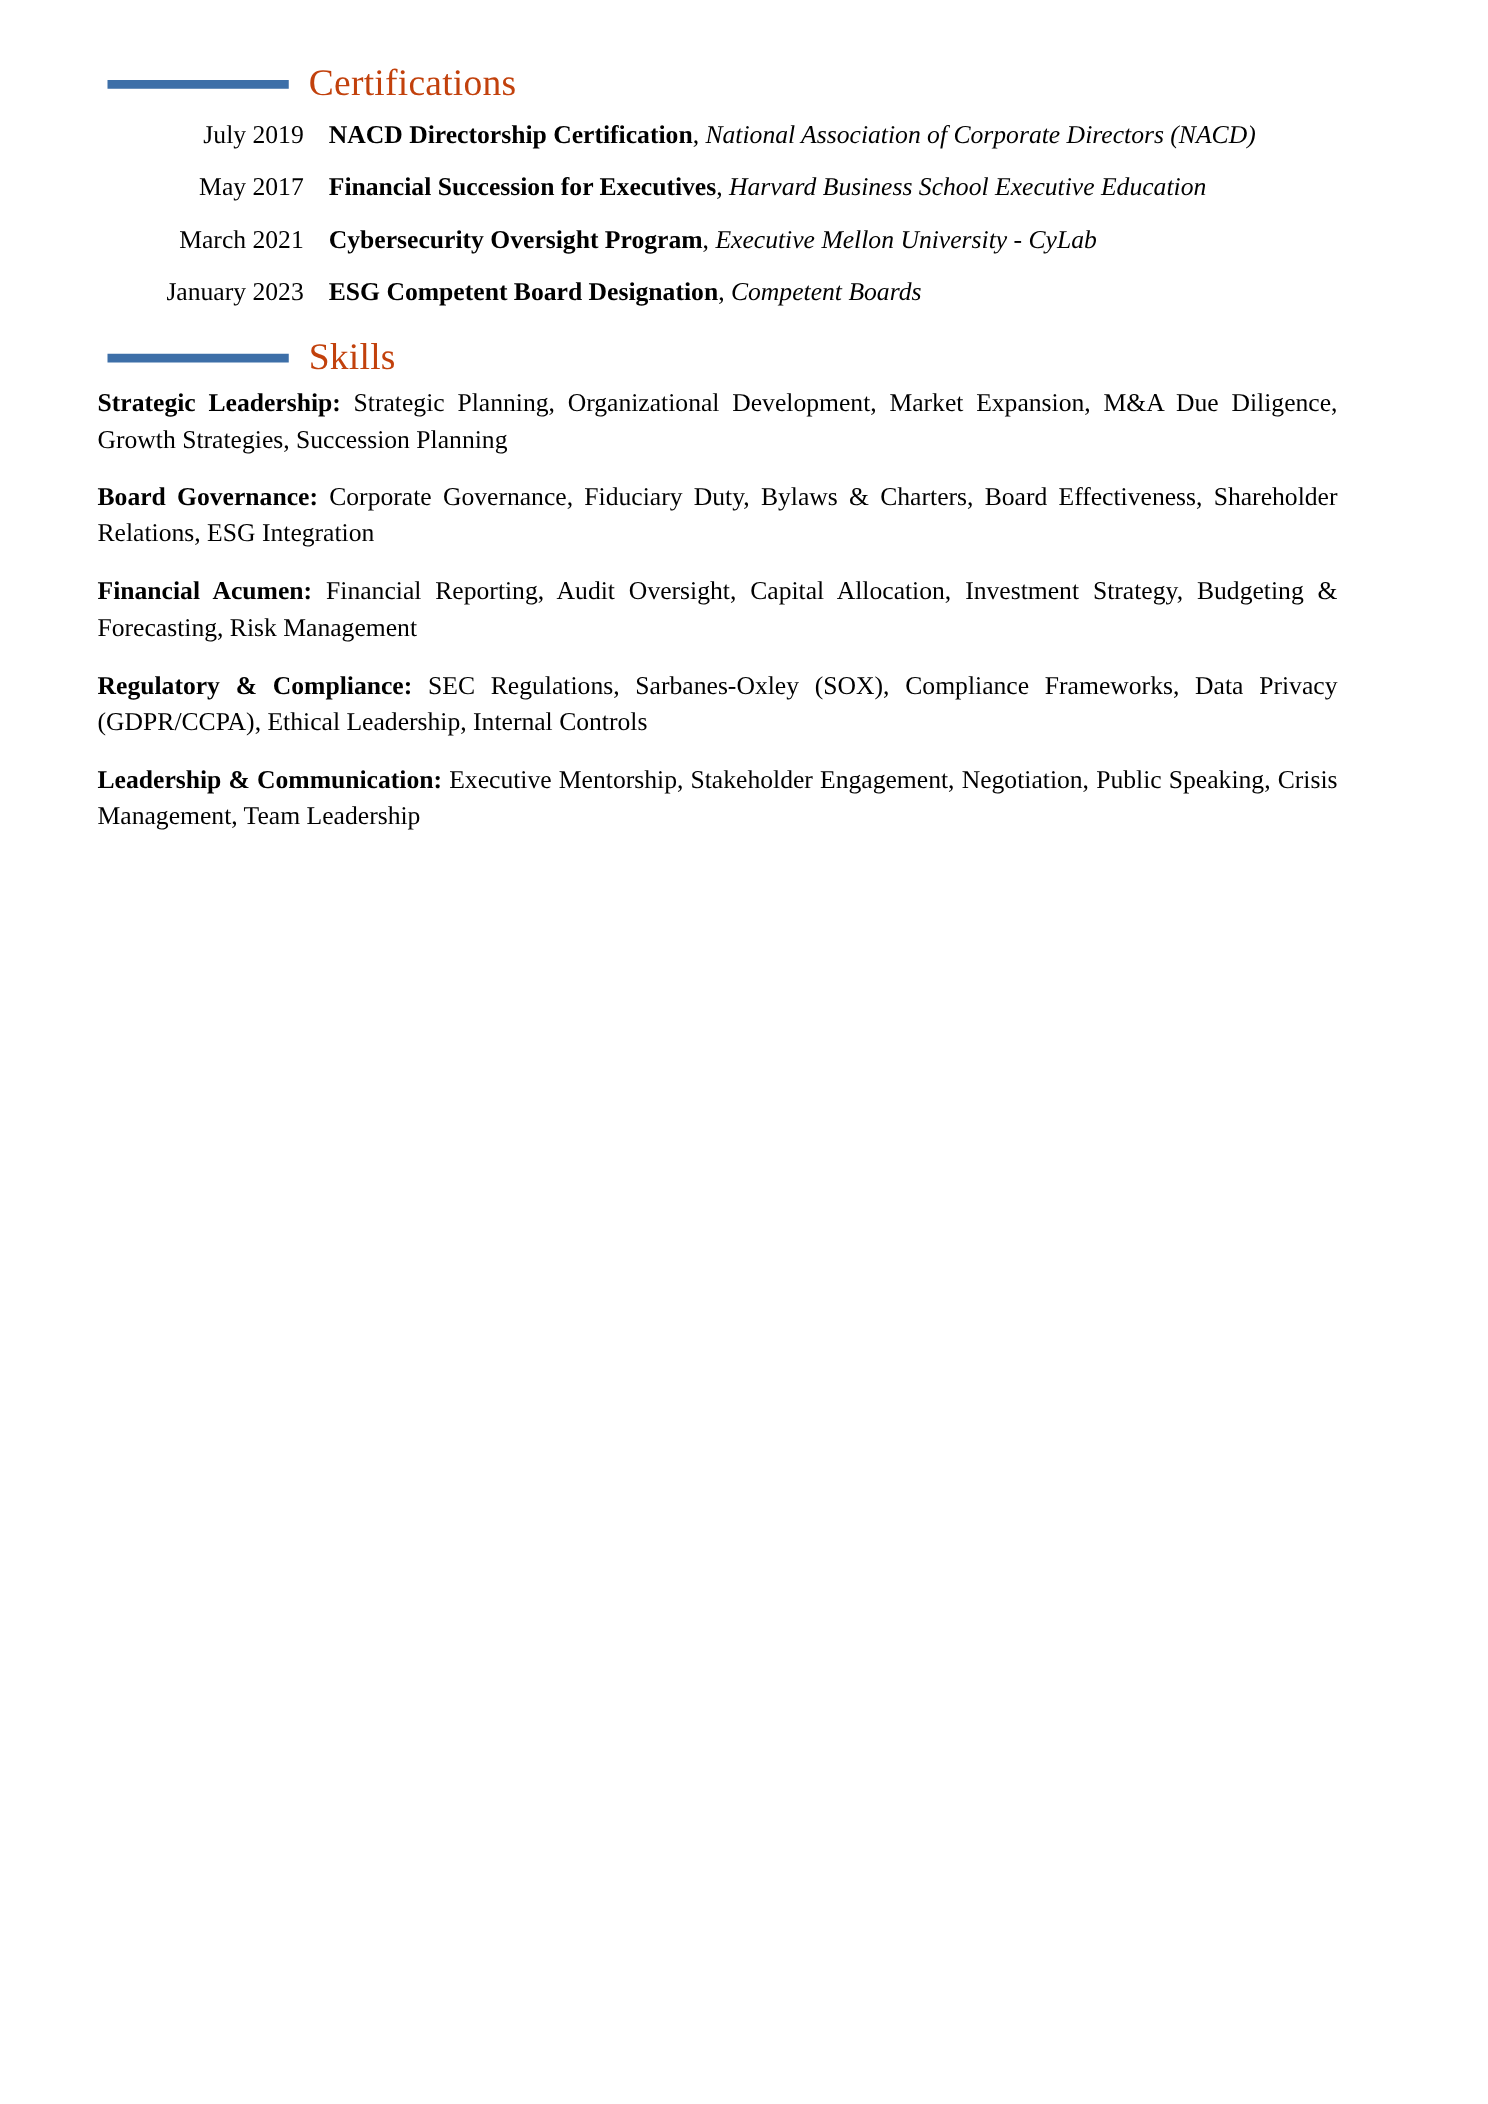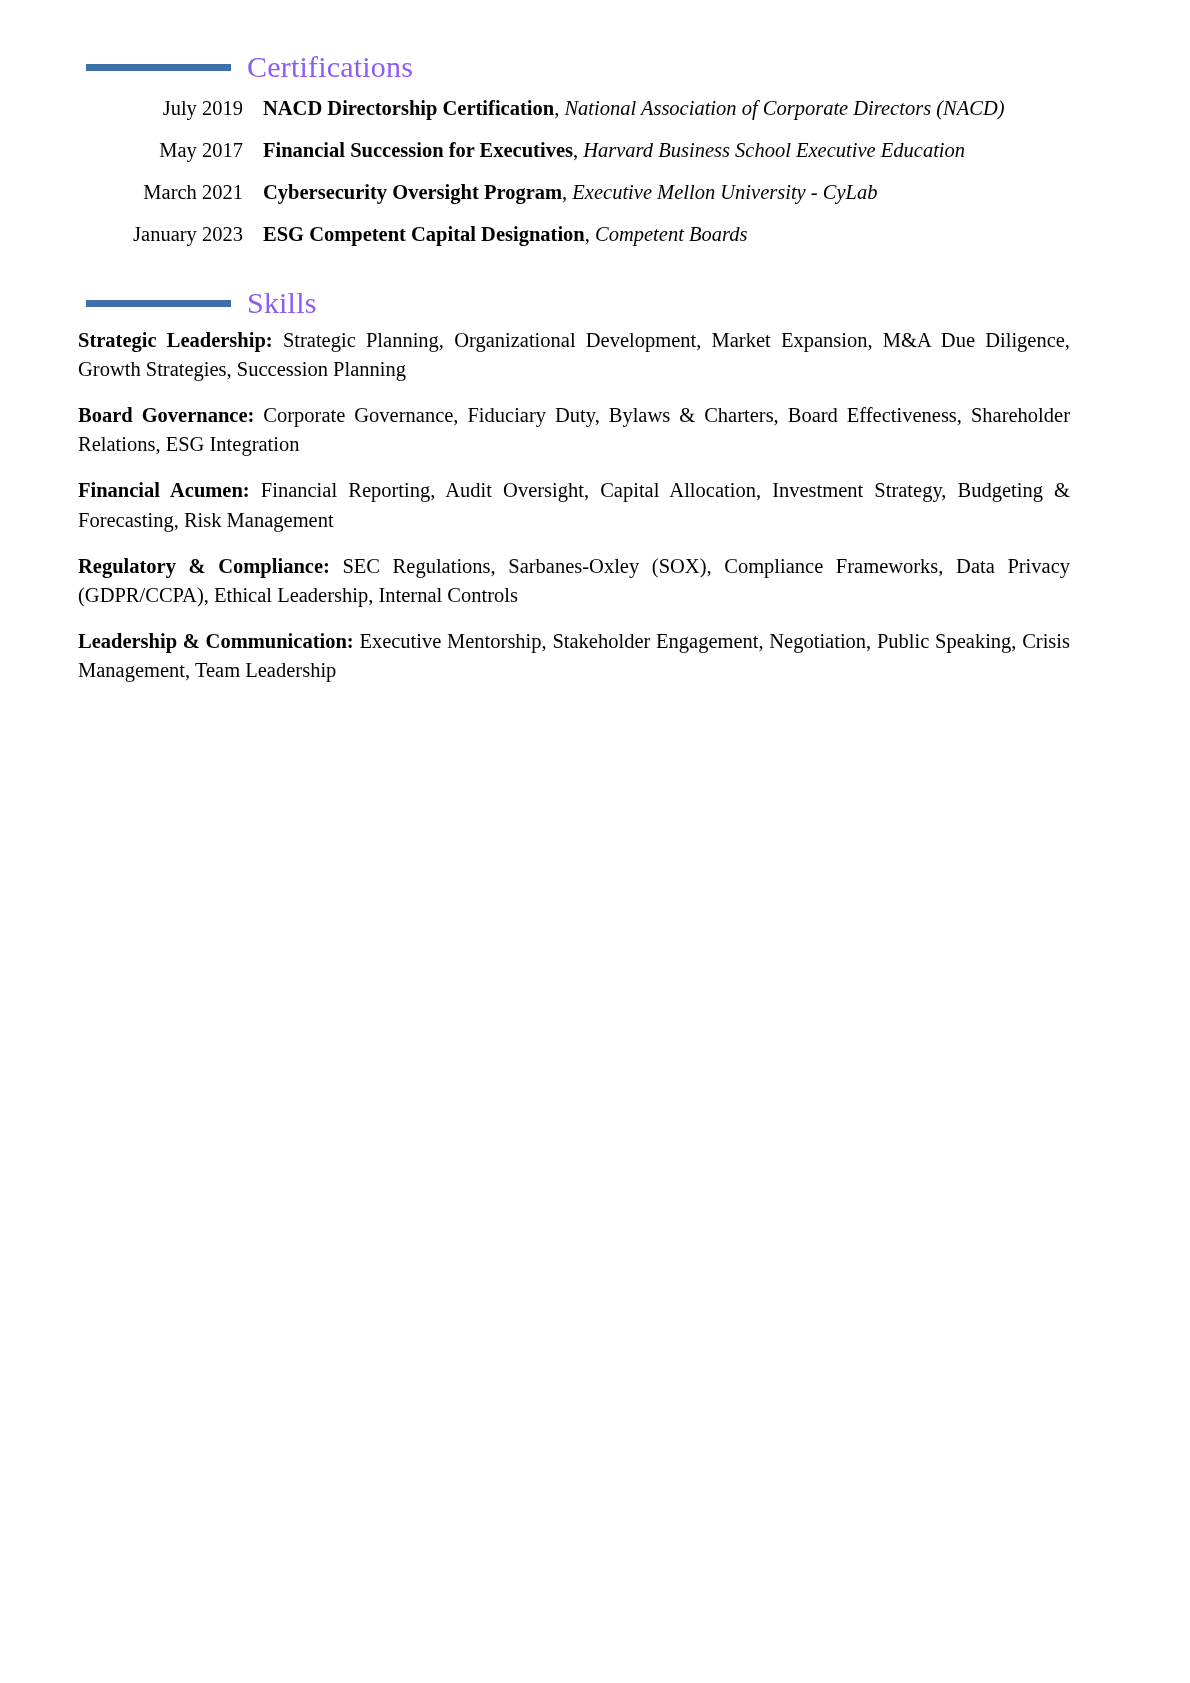--- a/index.html
+++ b/index.html
@@ -31,21 +31,21 @@
     padding: 0;
   }
   .section-rule {
     width: 145px;
     height: 7px;
     background: #3D6FA8;
     margin-left: 8px;
     flex: 0 0 auto;
   }
   .section-title {
-    color: #8b5cf6;
+    color: #c2410c;
     font-size: 30px;
     line-height: 1;
     letter-spacing: 0.2px;
     margin-left: 16px;
     white-space: nowrap;
   }
 
   
   .cert-list {
     margin: 0;
@@ -130,27 +130,27 @@
         <div class="cert-body"><span class="cert-name">Financial Succession for Executives</span><span>, </span><span class="cert-issuer">Harvard Business School Executive Education</span></div>
       </div>
 
       <div class="cert-row">
         <div class="cert-date">March 2021</div>
         <div class="cert-body"><span class="cert-name">Cybersecurity Oversight Program</span><span>, </span><span class="cert-issuer">Executive Mellon University - CyLab</span></div>
       </div>
 
       <div class="cert-row">
         <div class="cert-date">January 2023</div>
-        <div class="cert-body"><span class="cert-name">ESG Competent Capital Designation</span><span>, </span><span class="cert-issuer">Competent Boards</span></div>
+        <div class="cert-body"><span class="cert-name">ESG Competent Board Designation</span><span>, </span><span class="cert-issuer">Competent Boards</span></div>
       </div>
 
     </div>
   </div>
 
-  <div style="position:absolute; left:78px; top:288px; width:1034px;">
+  <div style="position:absolute; left:78px; top:271px; width:1034px;">
 
     <div class="section-head">
       <span class="section-rule"></span>
       <span class="section-title">Skills</span>
     </div>
 
     <div class="skills-block" style="margin-top:8px;">
 
       <p class="skill-line"><span class="skill-cat">Strategic Leadership:</span> <span>Strategic Planning, Organizational Development, Market Expansion, M&amp;A Due Diligence, Growth Strategies, Succession Planning</span></p>
 

